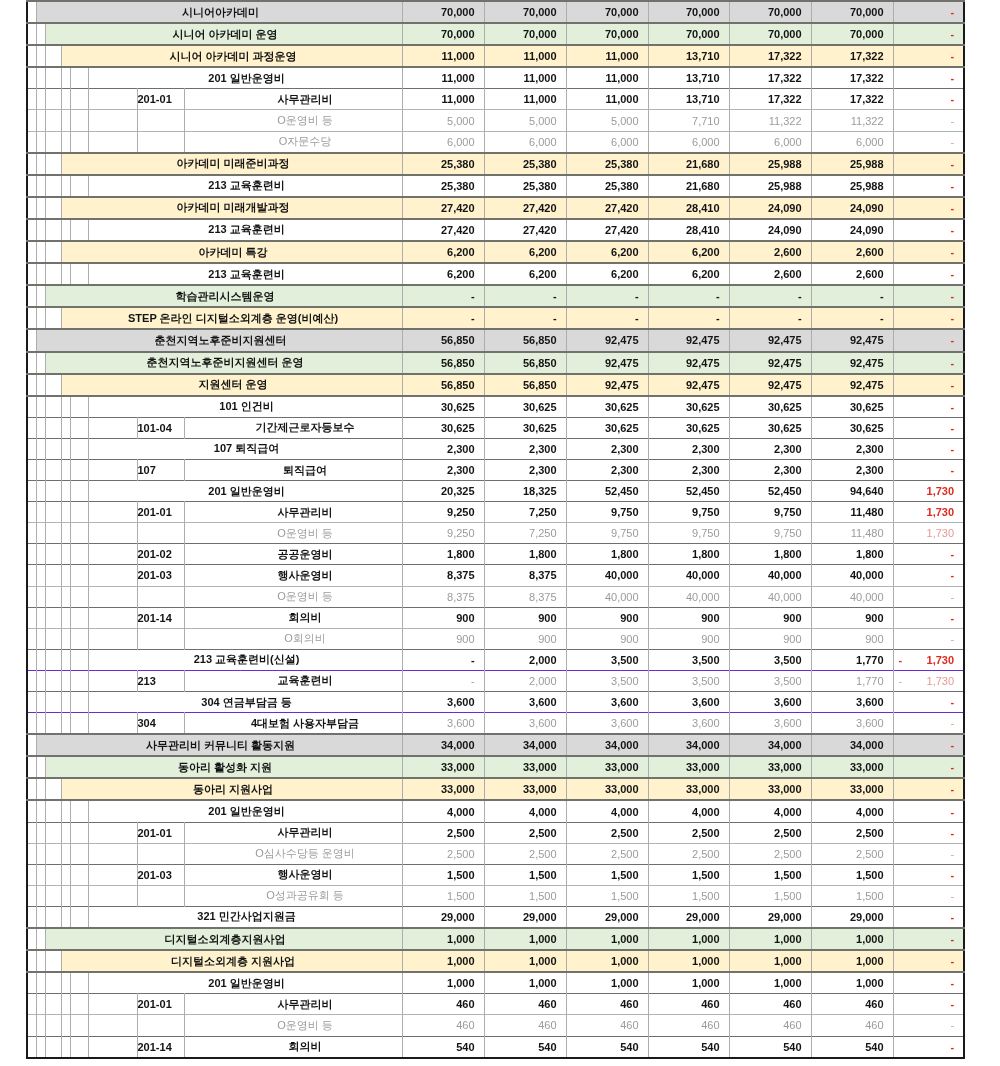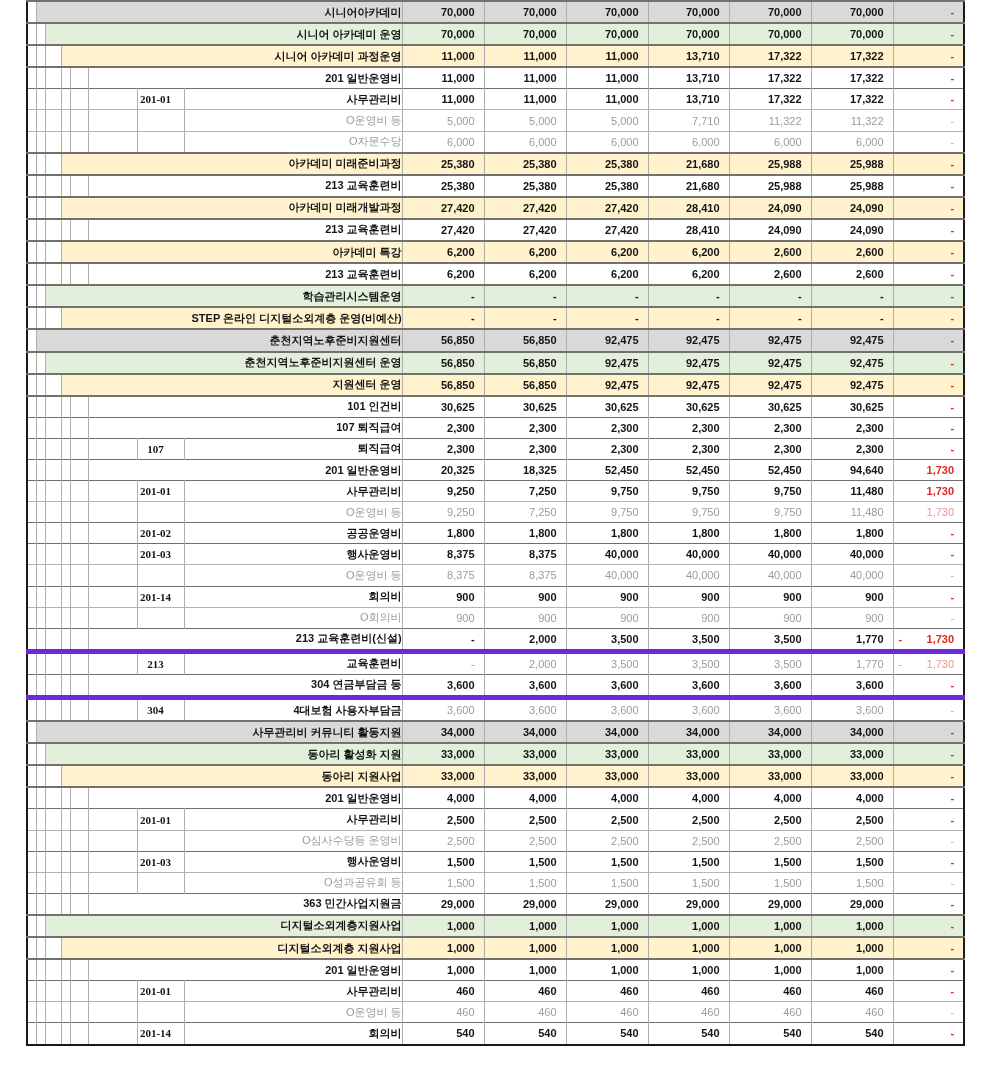--- a/index.html
+++ b/index.html
@@ -15,30 +15,30 @@
   }
   td{
     height:20.1px;padding:0;overflow:hidden;white-space:nowrap;
     font-size:11px;font-weight:700;color:var(--text,#141414);
     border-left:1px solid #adadad;border-right:1px solid #adadad;
     border-top:1px solid #6e6e6e;
     background:#ffffff;vertical-align:middle;
   }
   tr.hdr td{border-top:2px solid #72726d;border-bottom:2px solid #72726d;}
   td.sp{background:#ffffff;}
-  td.label{text-align:right;padding-left:3px;}
+  td.label{text-align:center;padding-left:3px;}
   td.name{padding-left:24px;}
-  td.code{text-align:center;padding-right:10px;font-family:Liberation Serif, serif;}
+  td.code{text-align:left;padding-right:10px;}
   td.num{text-align:right;padding-right:9px;}
   td.bgc{background:var(--rowbg,#ffffff);}
   tr.lv1{--rowbg:var(--gray-row);}
   tr.lv2{--rowbg:var(--green-row);}
   tr.lv3{--rowbg:var(--yellow-row);}
   tr.tone-muted td{font-weight:400;color:var(--muted-text);border-top:1px solid #b3b3b3;}
-  tr.tone-vmuted td{border-top:5px solid #6d28d9;}
+  tr.tone-vmuted td{border-top:1px solid #6d28d9;}
   tr.tone-vmuted td.num{font-weight:400;color:var(--muted-text);}
   td.diff{position:relative;text-align:right;padding-right:9px;color:var(--red);}
   tr.tone-muted td.diff,tr.tone-vmuted td.diff{color:var(--red-light);font-weight:400;}
   td.diff .neg{position:absolute;left:5px;top:0;height:100%;display:flex;align-items:center;}
   tr:last-child td{border-bottom:1px solid #333;}
 </style>
 </head>
 <body>
 
 <div class="sheet">
@@ -316,20 +316,37 @@
           <td class="sp"></td>
           <td class="label bgc" colspan="3">101 인건비</td>
           <td class="num bgc">30,625</td>
           <td class="num bgc">30,625</td>
           <td class="num bgc">30,625</td>
           <td class="num bgc">30,625</td>
           <td class="num bgc">30,625</td>
           <td class="num bgc">30,625</td>
           <td class="diff bgc">-</td>
         </tr>
+        <tr class="lv5">
+          <td class="sp"></td>
+          <td class="sp"></td>
+          <td class="sp"></td>
+          <td class="sp"></td>
+          <td class="sp"></td>
+          <td class="gap bgc"></td>
+          <td class="code bgc">101-04</td>
+          <td class="label name bgc">기간제근로자등보수</td>
+          <td class="num bgc">30,625</td>
+          <td class="num bgc">30,625</td>
+          <td class="num bgc">30,625</td>
+          <td class="num bgc">30,625</td>
+          <td class="num bgc">30,625</td>
+          <td class="num bgc">30,625</td>
+          <td class="diff bgc">-</td>
+        </tr>
         <tr class="lv4">
           <td class="sp"></td>
           <td class="sp"></td>
           <td class="sp"></td>
           <td class="sp"></td>
           <td class="sp"></td>
           <td class="label bgc" colspan="3">107 퇴직급여</td>
           <td class="num bgc">2,300</td>
           <td class="num bgc">2,300</td>
           <td class="num bgc">2,300</td>
@@ -671,21 +688,21 @@
           <td class="num bgc">1,500</td>
           <td class="num bgc">1,500</td>
           <td class="diff bgc">-</td>
         </tr>
         <tr class="lv4">
           <td class="sp"></td>
           <td class="sp"></td>
           <td class="sp"></td>
           <td class="sp"></td>
           <td class="sp"></td>
-          <td class="label bgc" colspan="3">363 민간사업지원금</td>
+          <td class="label bgc" colspan="3">321 민간사업지원금</td>
           <td class="num bgc">29,000</td>
           <td class="num bgc">29,000</td>
           <td class="num bgc">29,000</td>
           <td class="num bgc">29,000</td>
           <td class="num bgc">29,000</td>
           <td class="num bgc">29,000</td>
           <td class="diff bgc">-</td>
         </tr>
         <tr class="lv2 hdr">
           <td class="sp"></td>

